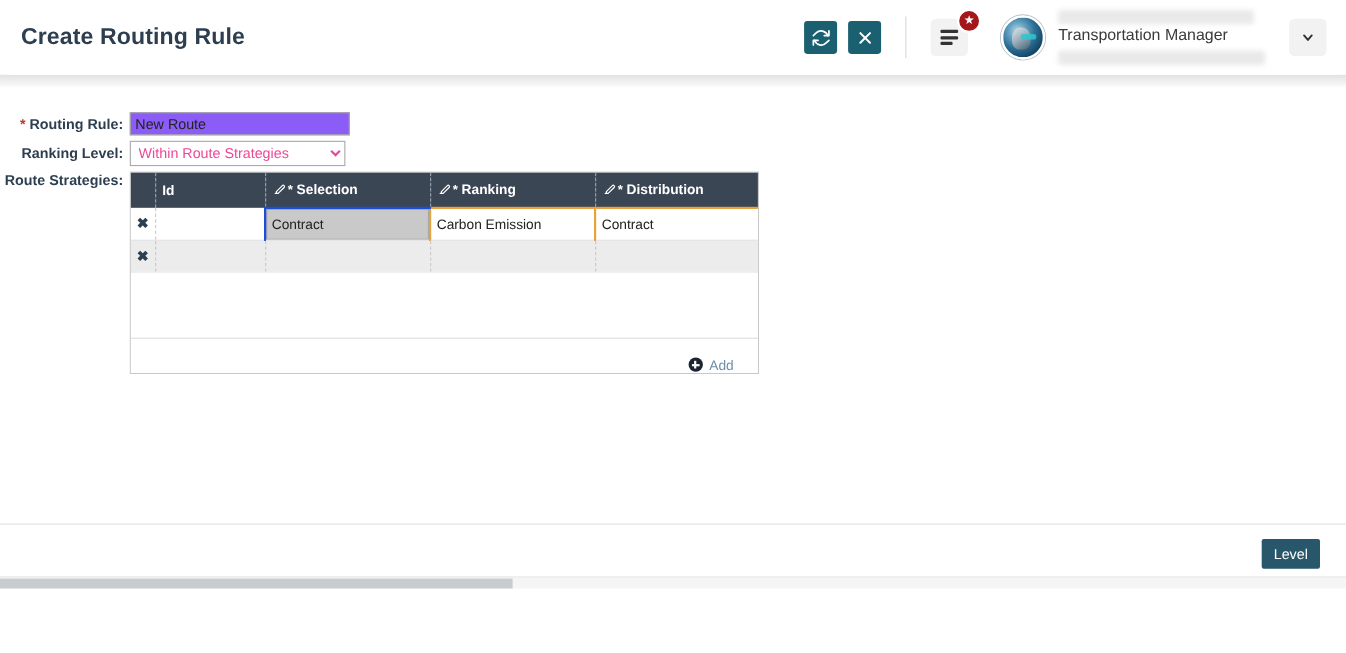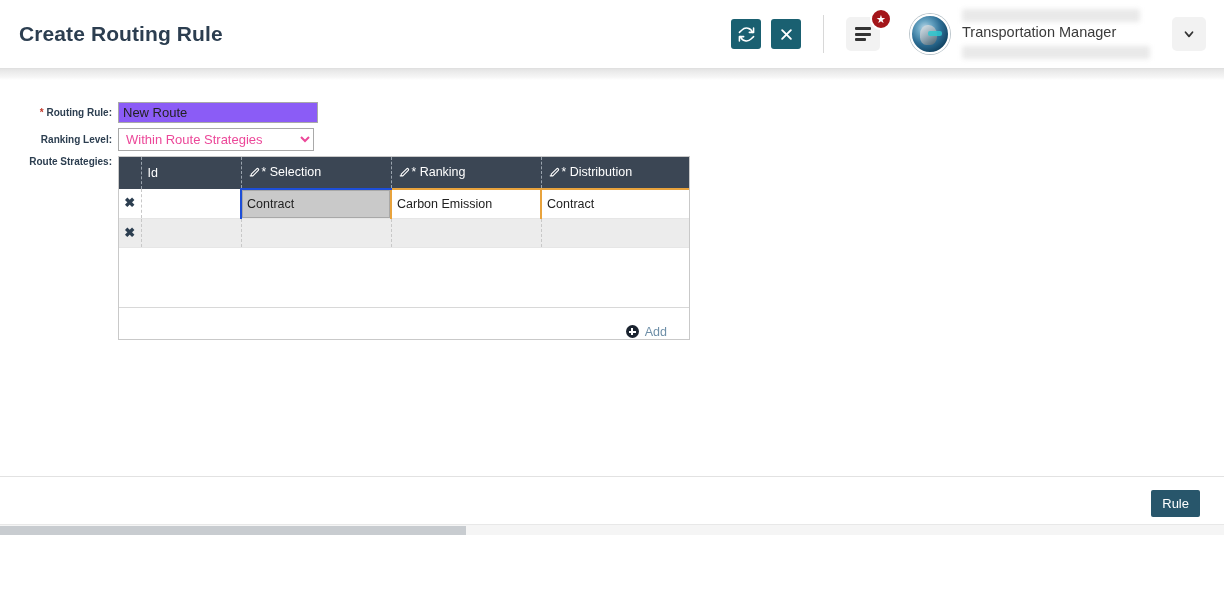--- a/index.html
+++ b/index.html
@@ -176,21 +176,21 @@
   }
   .form-row {
     display: flex;
     align-items: center;
     margin-bottom: 5px;
   }
   .f-label {
     width: 118px;
     text-align: right;
     padding-right: 6px;
-    font-size: 10px;
+    font-size: 13px;
     font-weight: bold;
     color: #2c3e50;
     white-space: nowrap;
   }
   .req { color: #c0392b; font-weight: bold; }
 
   .text-input {
     width: 200px;
     height: 21px;
     border: 1px solid #a9a9a9;
@@ -222,21 +222,21 @@
   }
   table.grid {
     border-collapse: collapse;
     width: 100%;
     table-layout: fixed;
   }
   table.grid th {
     background: #3b4654;
     color: #ffffff;
     font-size: 12.5px;
-    font-weight: normal;
+    font-weight: bold;
     text-align: left;
     height: 32px;
     padding: 0 6px;
     border-right: 1px dashed #9aa3ad;
     white-space: nowrap;
   }
   table.grid th:last-child { border-right: none; }
   th.col-x { width: 22px; padding: 0; border-right: 1px dashed #9aa3ad; }
   th.col-id { width: 100px; }
   th.col-sel { width: 150px; }
@@ -506,19 +506,19 @@
       <div class="grid-footer">
         <div class="add-link">
           <span class="plus-ico"></span>
           <span>Add</span>
         </div>
       </div>
     </div>
   </div>
 
   <div class="footer-bar">
-    <button class="save-btn">Rule</button>
+    <button class="save-btn">Level</button>
     <div class="hscroll">
       <div class="thumb"></div>
     </div>
   </div>
 
 </div>
 
 </body></html>

